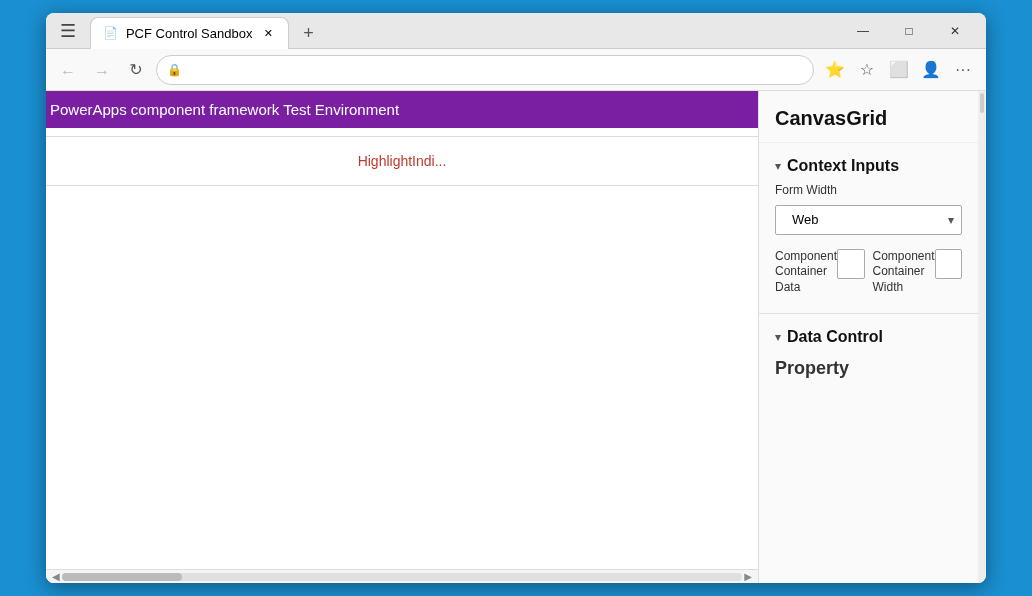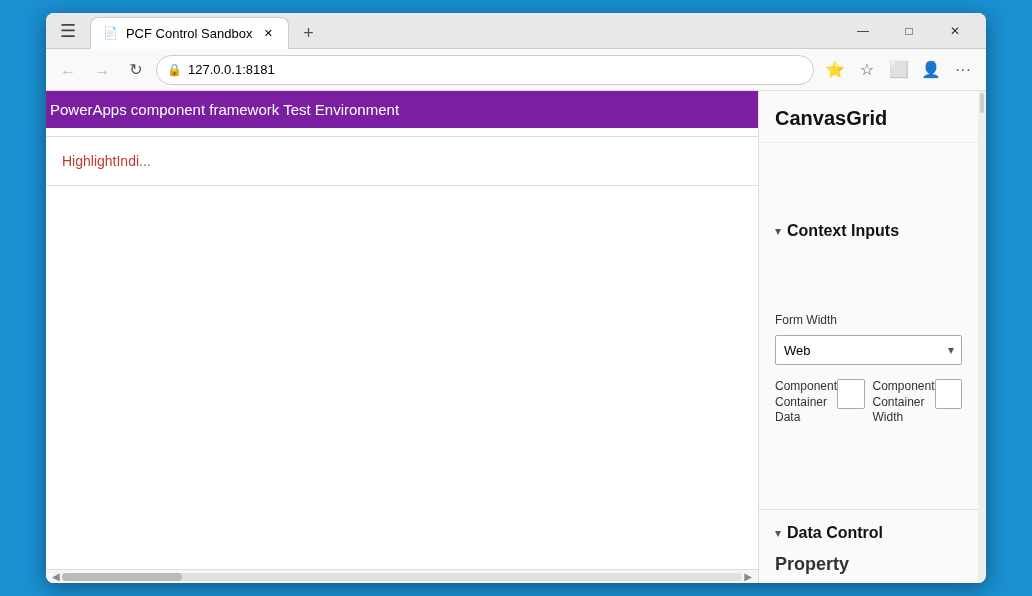--- a/index.html
+++ b/index.html
@@ -216,20 +216,21 @@
       overflow: hidden;
     }
 
     .top-divider {
       border: none;
       border-top: 1px solid #ddd;
       margin: 0 0 0 0;
     }
 
     .control-name {
+      text-align: center;
       padding: 16px;
       color: #c0392b;
       font-size: 14px;
     }
 
     .bottom-divider {
       border: none;
       border-top: 1px solid #ddd;
     }
 
@@ -270,21 +271,20 @@
 
     
     .right-panel {
       width: 220px;
       background: #fafafa;
       border-left: 1px solid #ddd;
       display: flex;
       flex-direction: column;
       overflow-y: auto;
       flex-shrink: 0;
-      justify-content: space-between;
     }
 
     .panel-title {
       font-size: 20px;
       font-weight: 600;
       padding: 16px 16px 12px;
       color: #111;
       border-bottom: 1px solid #eee;
     }
 
@@ -322,21 +322,21 @@
       position: relative;
       margin-bottom: 14px;
     }
 
     .field-select {
       width: 100%;
       height: 30px;
       border: 1px solid #aaa;
       border-radius: 2px;
       background: white;
-      padding: 0 8px;
+      padding: 0 16px;
       font-size: 13px;
       appearance: none;
       cursor: pointer;
     }
 
     .select-arrow {
       position: absolute;
       right: 8px;
       top: 50%;
       transform: translateY(-50%);
@@ -421,21 +421,20 @@
     </div>
   </div>
 
   <div class="address-bar">
     <button class="nav-btn disabled">←</button>
     <button class="nav-btn disabled">→</button>
     <button class="nav-btn">↻</button>
 
     <div class="address-input-wrapper">
       <span class="lock-icon">🔒</span>
-      <input type="text" class="address-input" value="127.0.0.1:8181" style="">
     </div>
 
     <div class="toolbar-icons">
       <button class="toolbar-icon-btn">
         <span>⭐</span>
       </button>
       <button class="toolbar-icon-btn">
         <span>☆</span>
       </button>
       <button class="toolbar-icon-btn">

